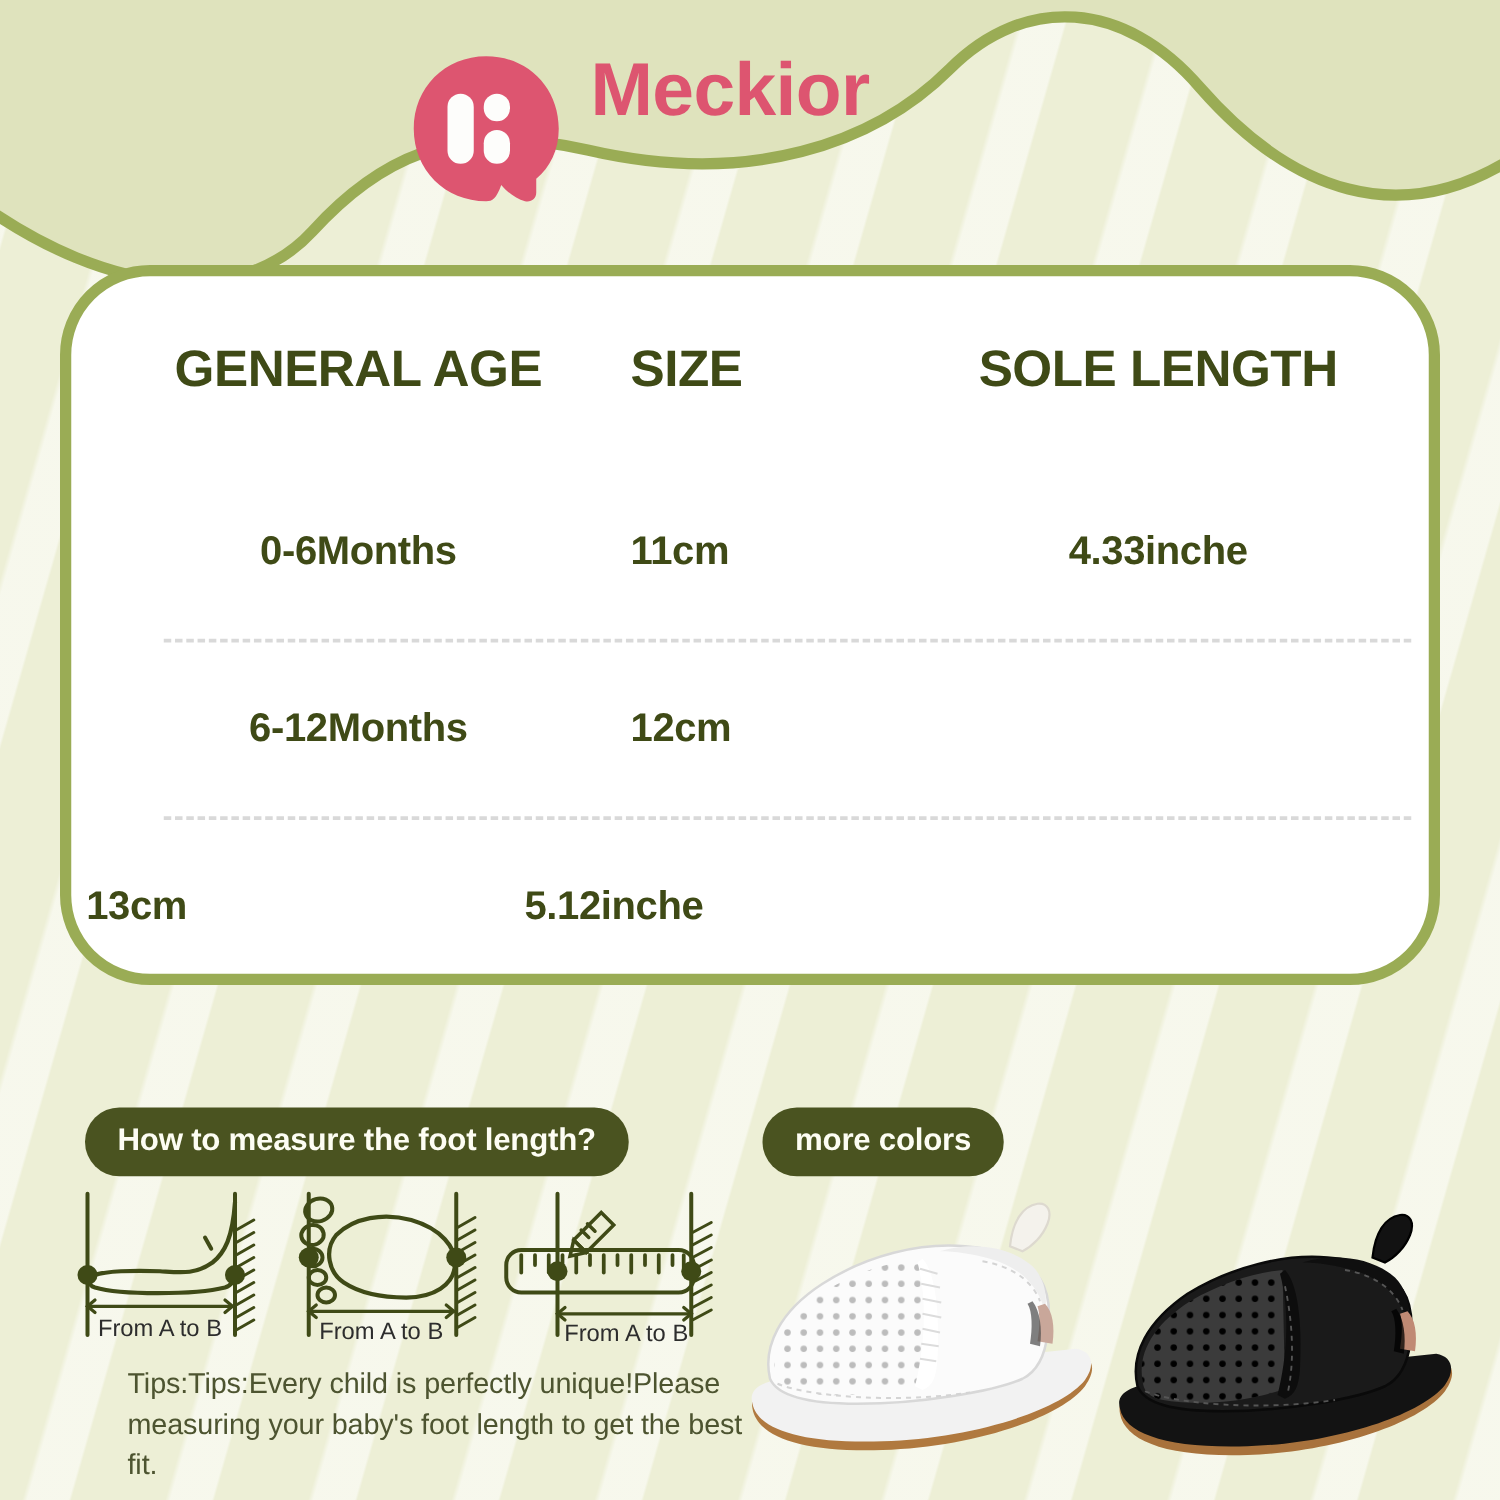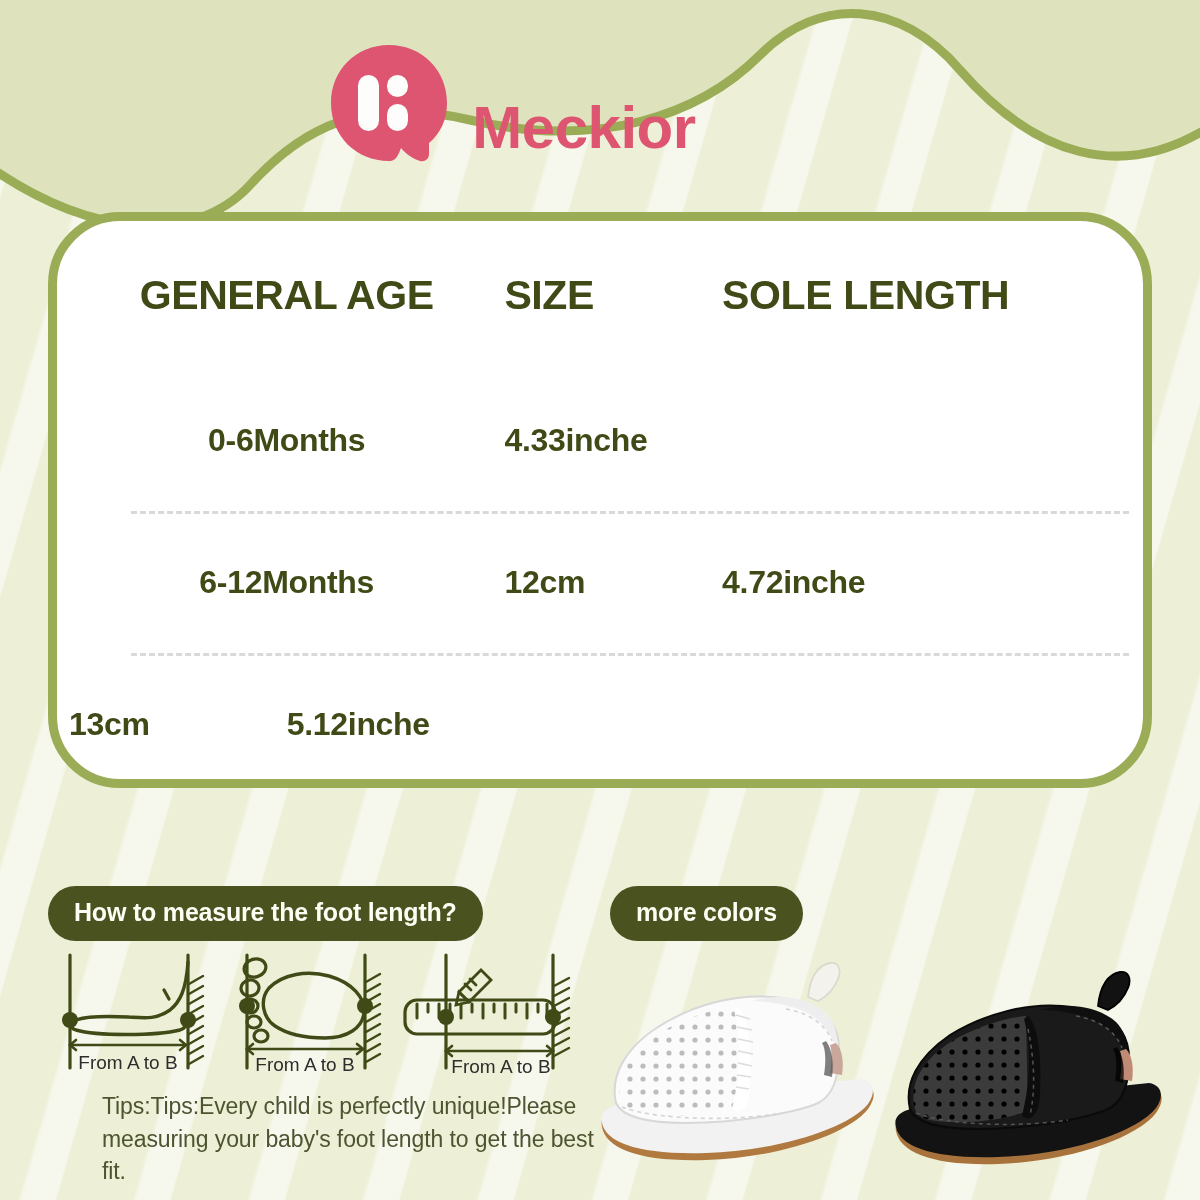--- a/index.html
+++ b/index.html
@@ -32,21 +32,21 @@
       rgba(255,255,255,0.00) 64px,
       rgba(255,255,255,0.00) 110px
     );
   }
   #bg-wave { position: absolute; top: 0; left: 0; width: 1200px; height: 330px; }
 
   
   #logo-row {
     position: absolute;
     top: 42px; left: 0; width: 1024px;
-    display: flex; align-items: flex-end; justify-content: center;
+    display: flex; align-items: flex-start; justify-content: center;
     gap: 22px;
   }
   #logo-mark { width: 122px; height: 122px; position: relative; }
   #logo-wordmark {
     font-size: 60px;
     font-weight: 700;
     letter-spacing: -0.5px;
     line-height: 1;
     padding-bottom: 6px;
   }
@@ -72,21 +72,21 @@
   .tbody-row + .tbody-row::before,
   .tbody-row:first-of-type::before {
     content: "";
     position: absolute;
     left: 62px; right: 2px; top: 0;
     border-top: 3px dashed #d9d9d9;
   }
 
   .col-age  { width: 41%; text-align: center; }
   .col-size { width: 20.5%; text-align: left; }
-  .col-sole { width: 38.5%; text-align: left; }
+  .col-sole { width: 38.5%; text-align: center; }
 
   .th {
     color: #3f4a16;
     font-size: 41px;
     font-weight: 700;
     letter-spacing: -0.4px;
   }
   .td {
     color: #3f4a16;
     font-size: 32px;
@@ -102,21 +102,21 @@
     background: #4a5320;
     color: #fdfdf3;
     border-radius: 40px;
     font-size: 25px;
     font-weight: 700;
     letter-spacing: -0.2px;
     padding: 12px 26px 14px;
     white-space: nowrap;
   }
 
-  #measure-badge { position: absolute; left: 48px; top: 886px; }
+  #measure-badge { position: absolute; left: 68px; top: 886px; }
   #colors-badge  { position: absolute; left: 610px; top: 886px; text-align: right; }
 
   #diagrams {
     position: absolute;
     left: 48px; top: 950px;
     width: 530px; height: 125px;
     display: flex;
   }
   .diagram { flex: 1; height: 125px; text-decoration: underline; }
 
@@ -169,27 +169,27 @@
   <div id="size-table">
 
     <div class="trow" id="thead-row">
       <div class="th col-age">GENERAL AGE</div>
       <div class="th col-size">SIZE</div>
       <div class="th col-sole">SOLE LENGTH</div>
     </div>
 
     <div class="trow tbody-row">
       <div class="td col-age">0-6Months</div>
+      <div class="td col-size">11cm</div>
       <div class="td col-sole">4.33inche</div>
     </div>
 
     <div class="trow tbody-row">
       <div class="td col-age">6-12Months</div>
       <div class="td col-size">12cm</div>
-      <div class="td col-sole">4.72inche</div>
     </div>
 
     <div class="trow tbody-row">
       <div class="td col-size">13cm</div>
       <div class="td col-sole">5.12inche</div>
     </div>
 
   </div>
 </div>
 

